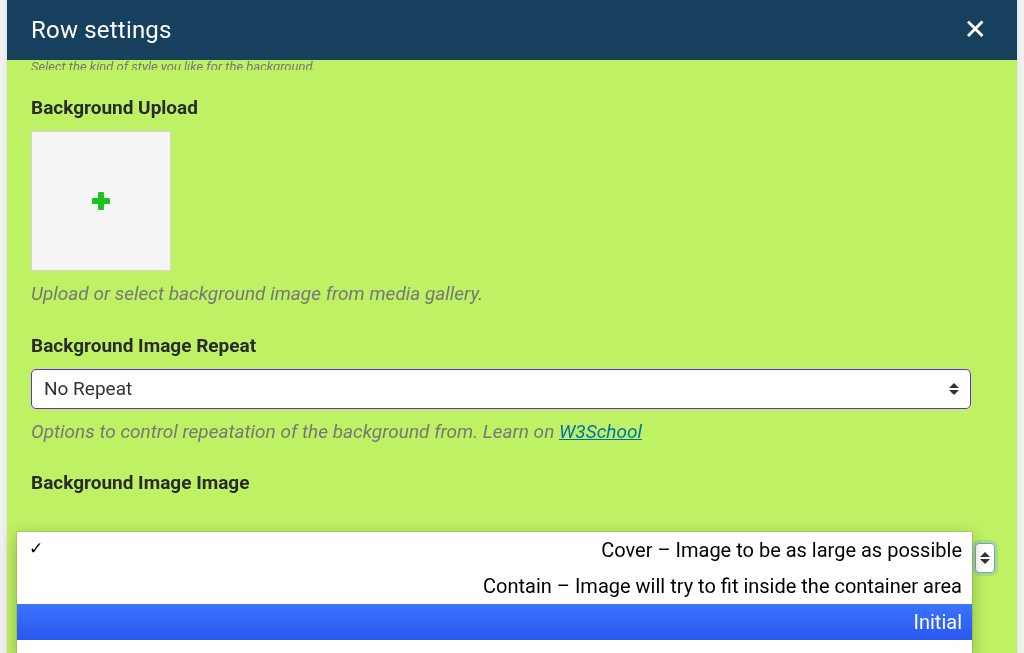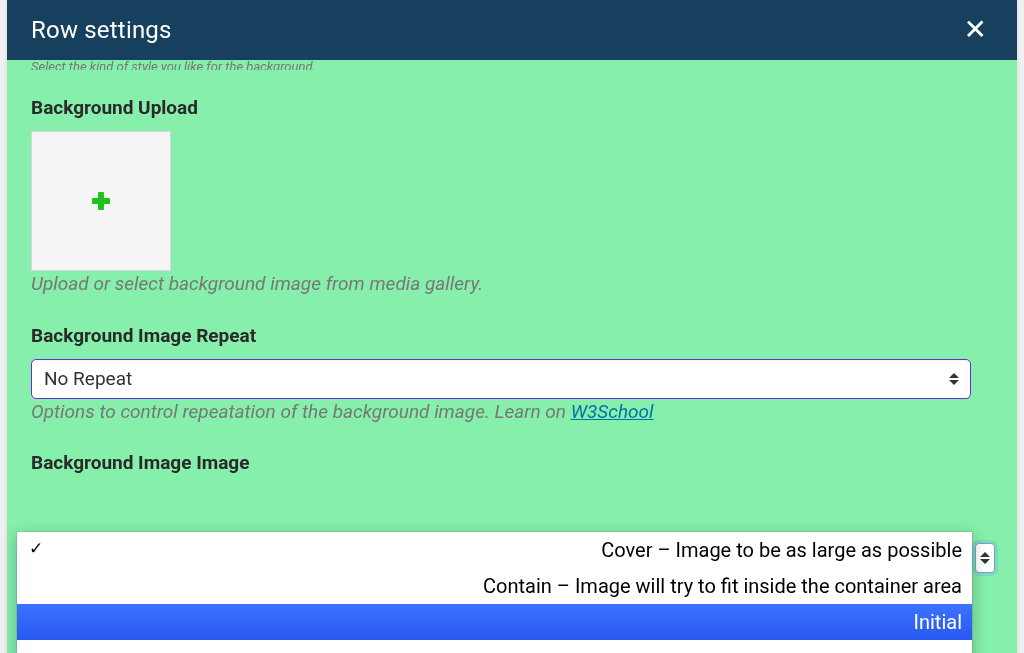--- a/index.html
+++ b/index.html
@@ -6,21 +6,21 @@
     body {
       font-family: -apple-system, BlinkMacSystemFont, "Segoe UI", Roboto, "Helvetica Neue", Arial, sans-serif;
       background: #f0f0f0;
       width: 1024px;
       height: 653px;
       overflow: hidden;
     }
     .modal {
       width: 1010px;
       margin: 0 auto;
-      background: #86efac;
+      background: #bef264;
       box-shadow: 0 1px 4px rgba(0,0,0,0.1);
       height: 653px;
       position: relative;
     }
     .modal-header {
       background: #16405e;
       color: #fff;
       padding: 14px 24px;
       display: flex;
       justify-content: space-between;
@@ -95,20 +95,21 @@
     .add-plus::before {
       left: 6px; top: 0; width: 6px; height: 18px;
     }
     .add-plus::after {
       top: 6px; left: 0; width: 18px; height: 6px;
     }
     .help-text {
       font-style: italic;
       color: #777;
       font-size: 19px;
+      margin-top: 10px;
       line-height: 1.4;
     }
     .help-text a {
       color: #0073aa;
       text-decoration: underline;
       font-style: italic;
     }
     .select-wrap {
       position: relative;
       width: 940px;
@@ -226,21 +227,21 @@
       <div class="select-wrap">
         <div class="select-box">
           <span>No Repeat</span>
           <div class="select-arrows">
             <div class="arrow-up"></div>
             <div class="arrow-down"></div>
           </div>
         </div>
       </div>
       <div class="help-text">
-        <span>Options to control repeatation of the background image. Learn on </span><a href="#">W3School</a>
+        <span>Options to control repeatation of the background from. Learn on </span><a href="#">W3School</a>
       </div>
     </div>
 
     <div class="section">
       <span class="section-label">Background Image Image</span>
     </div>
 
   </div>
 
   <div class="dropdown-arrows-right">

